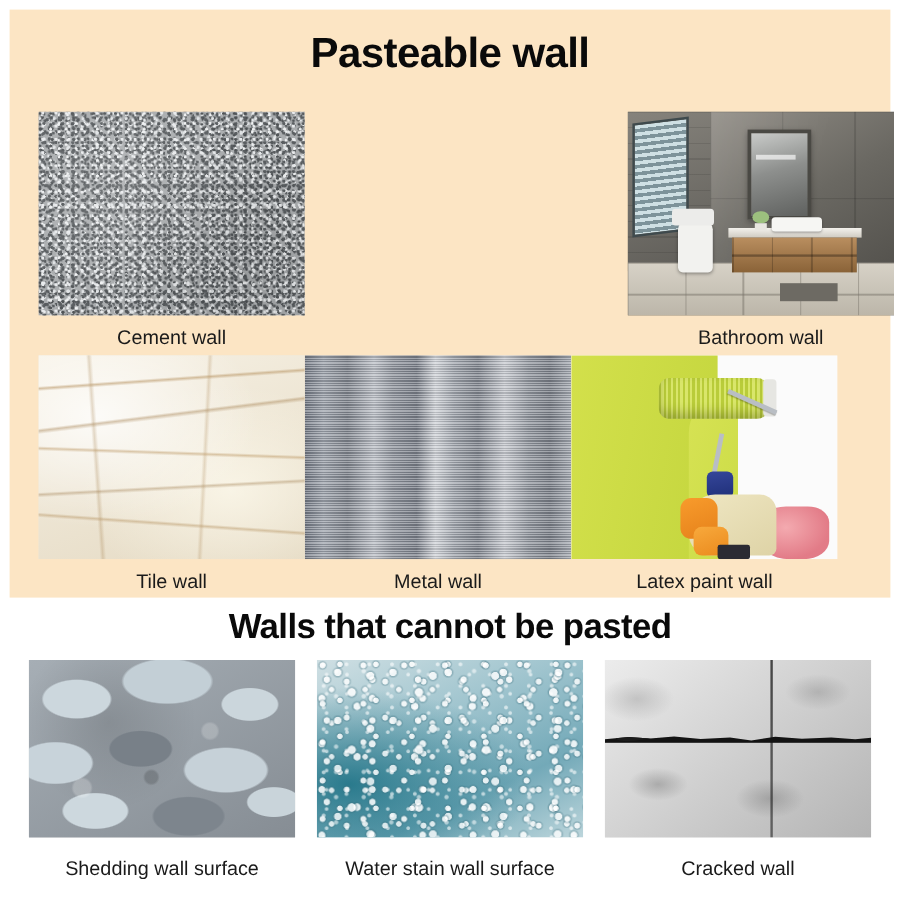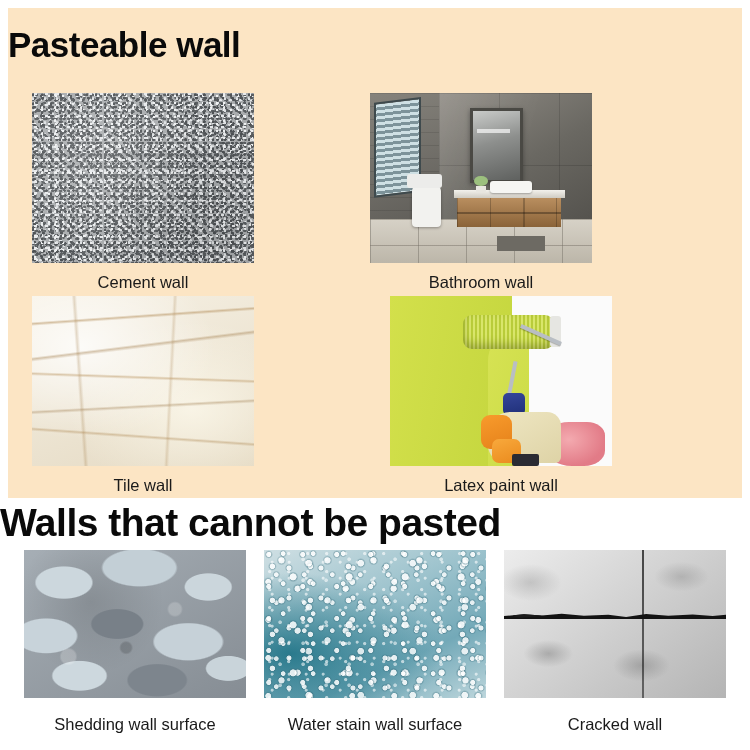--- a/index.html
+++ b/index.html
@@ -17,44 +17,44 @@
 
   
   .panel-pasteable {
     position: absolute;
     left: 8px; top: 8px;
     width: 734px; height: 490px;
     background: #fce5c4;
   }
   .section-title {
     width: 100%;
-    text-align: left;
+    text-align: center;
     color: #0a0a0a;
     font-weight: bold;
     letter-spacing: -0.5px;
   }
   .title-pasteable {
     font-size: 35px;
     line-height: 40px;
     padding-top: 17px;
   }
   .title-cannot {
     position: absolute;
     left: 0; top: 505px;
-    font-size: 39px;
+    font-size: 29px;
     line-height: 36px;
   }
 
   
   .grid {
     position: absolute;
     display: flex;
     justify-content: space-between;
   }
-  .grid-top    { left: 24px; top: 85px;  width: 560px; }
+  .grid-top    { left: 24px; top: 85px;  width: 713px; }
   .grid-mid    { left: 24px; top: 288px; width: 580px; }
   .grid-bottom { left: 24px; top: 550px; width: 702px; }
 
   .cell {
     width: 222px;
     display: flex;
     flex-direction: column;
     align-items: center;
   }
   .thumb {
@@ -357,20 +357,26 @@
 
     <div class="grid grid-mid">
 
       <div class="cell">
         <div class="thumb">
           <div class="art-tile"></div>
         </div>
         <div class="caption">Tile wall</div>
       </div>
 
+      <div class="cell">
+        <div class="thumb">
+          <div class="art-metal"></div>
+        </div>
+        <div class="caption">Metal wall</div>
+      </div>
 
       <div class="cell">
         <div class="thumb">
           <div class="art-latex">
             <div class="latex-field"></div>
             <div class="latex-roller"></div>
             <div class="latex-cap"></div>
             <div class="latex-rod"></div>
             <div class="latex-rod2"></div>
             <div class="latex-handle"></div>

